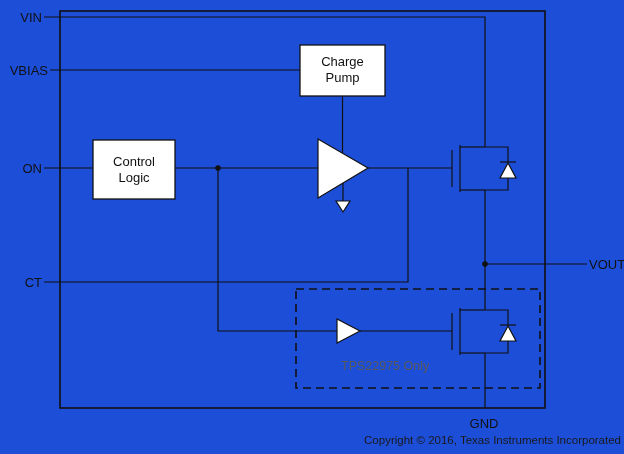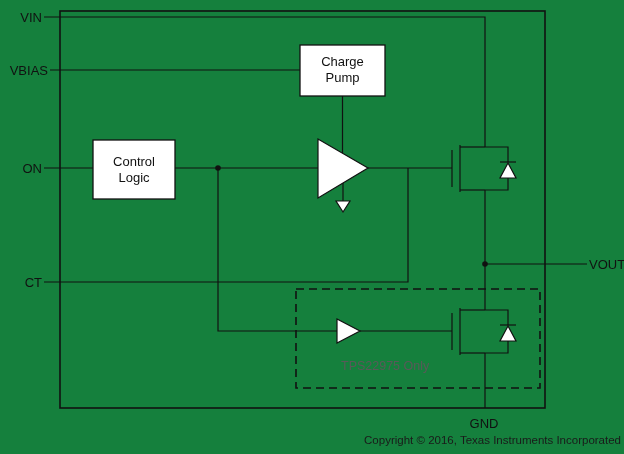--- a/index.html
+++ b/index.html
@@ -1,16 +1,16 @@
 <!DOCTYPE html>
 <html><head>
 <meta charset="utf-8">
 <style>
   html,body{margin:0;padding:0;background:#ffffff;}
-  .stage{width:624px;height:454px;position:relative;background:#15803d;overflow:hidden;}
+  .stage{width:624px;height:454px;position:relative;background:#1d4ed8;overflow:hidden;}
   svg{display:block;}
   .wire{fill:none;stroke:#111111;stroke-width:1.2;}
   .boundary{fill:none;stroke:#111111;stroke-width:1.6;}
   .blockbox{fill:#ffffff;stroke:#111111;stroke-width:1.3;}
   .dashed{fill:none;stroke:#111111;stroke-width:1.6;stroke-dasharray:8 5;}
   .sym{fill:#ffffff;stroke:#111111;stroke-width:1.2;}
   .dot{fill:#111111;stroke:none;}
   text{font-family:"Liberation Sans","DejaVu Sans",sans-serif;fill:#111111;}
   .lbl{font-size:13px;}
   .end{text-anchor:end;}

